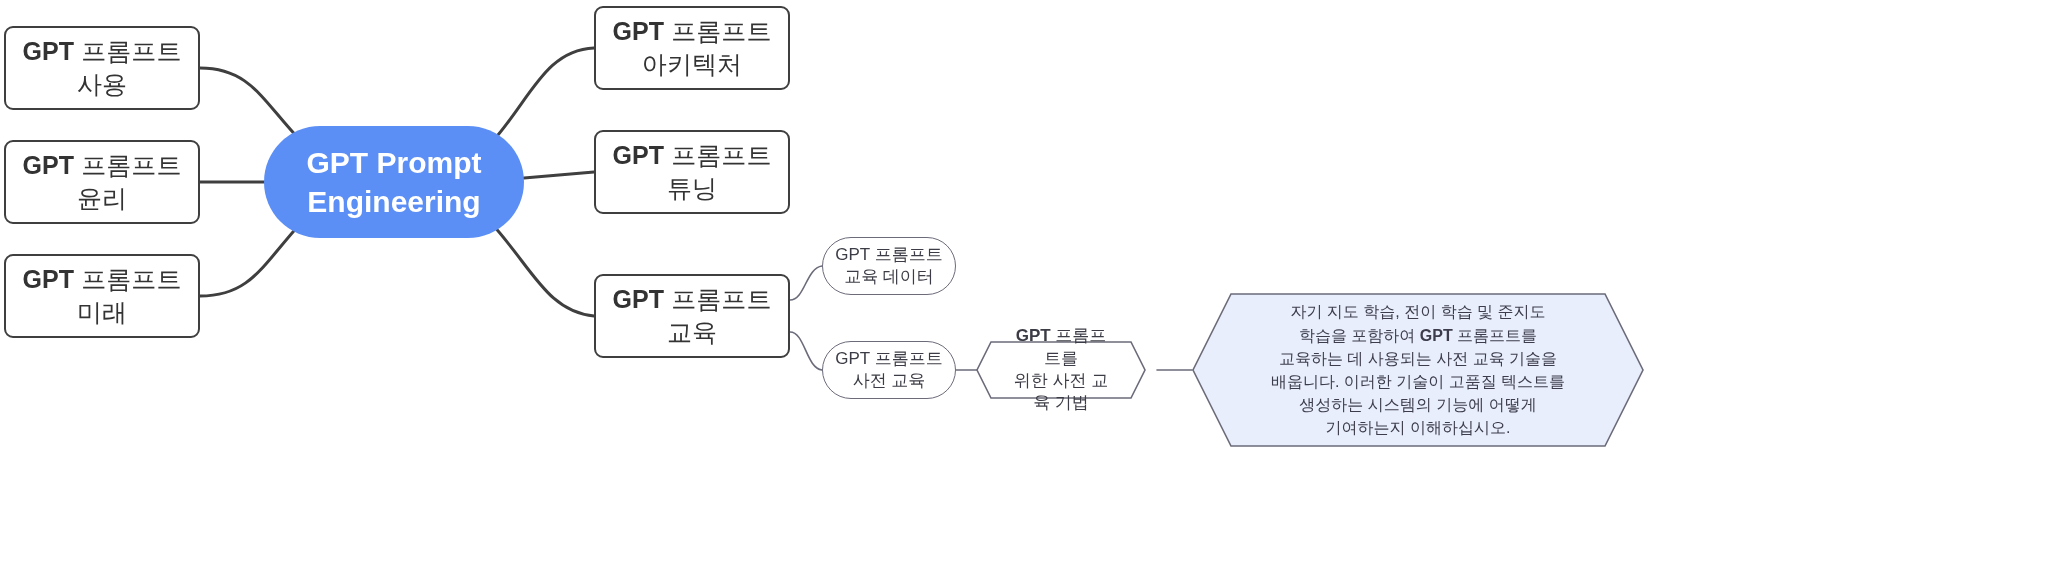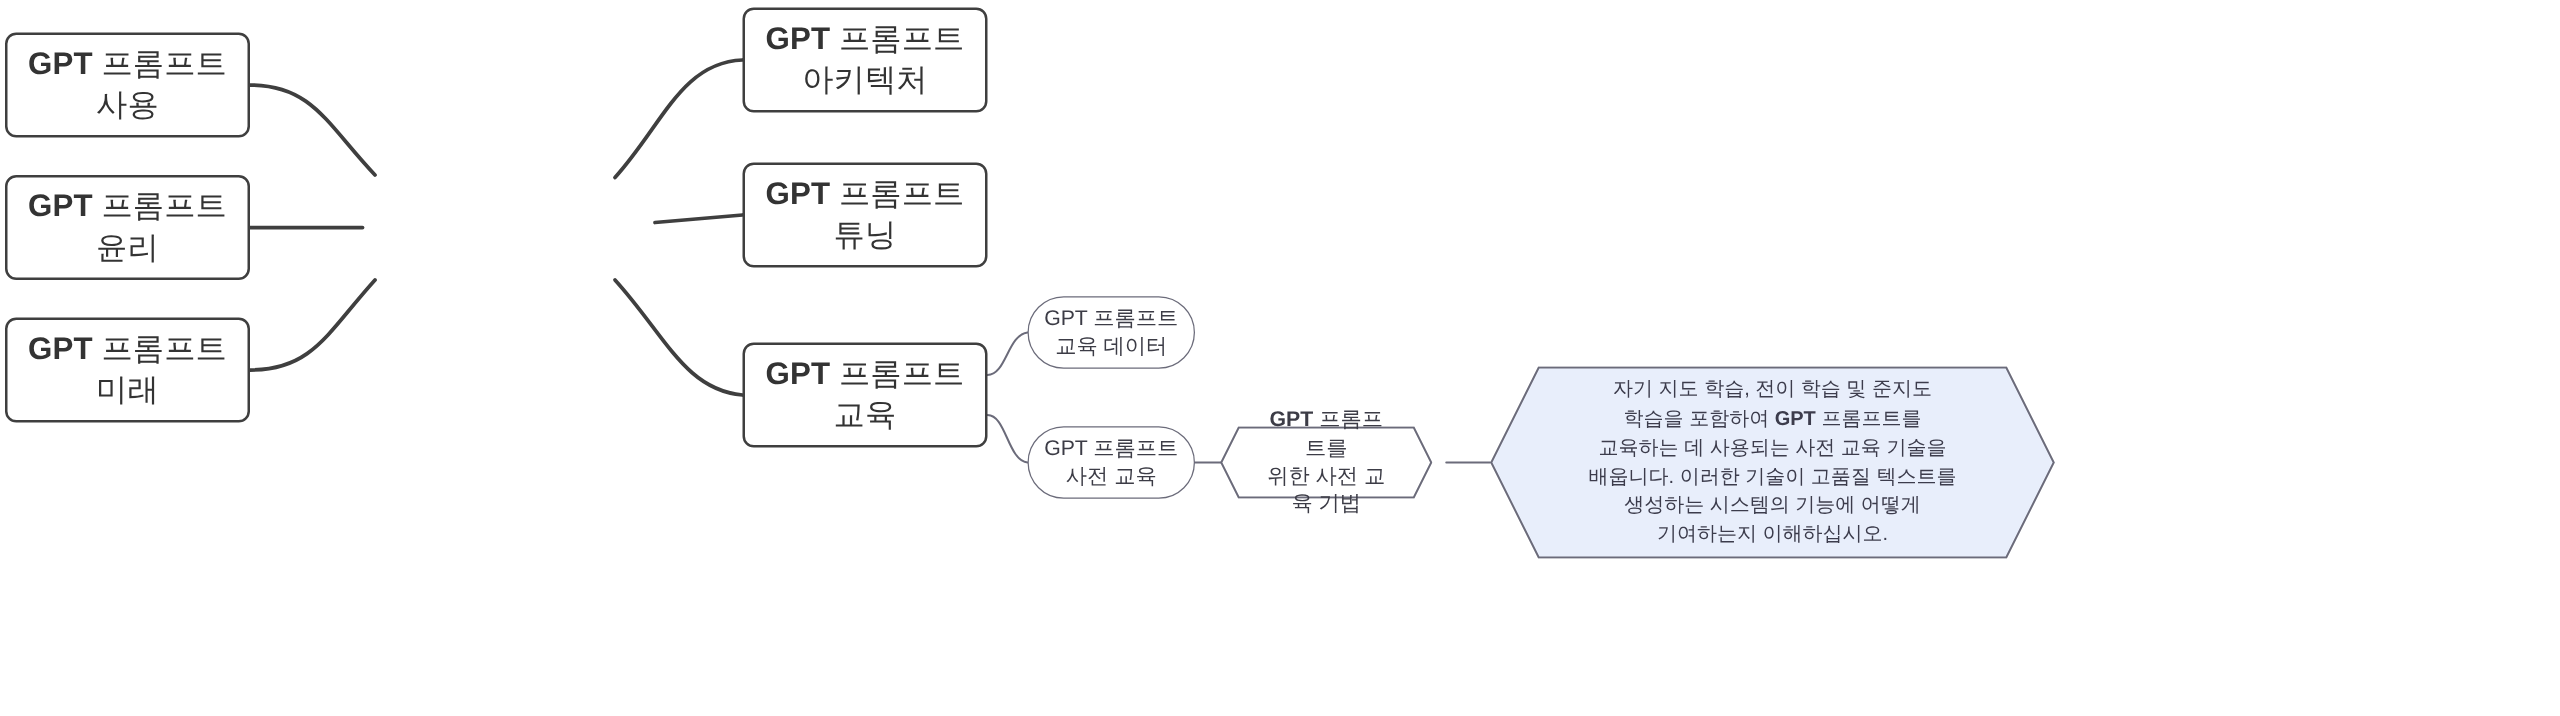--- a/index.html
+++ b/index.html
@@ -140,20 +140,24 @@
   </div>
 
   <div class="node node-rect" style="left:4px; top:140px; width:196px; height:84px;">
     <span style="white-space: normal;"><b>GPT</b> 프롬프트<br>윤리</span>
   </div>
 
   <div class="node node-rect" style="left:4px; top:254px; width:196px; height:84px;">
     <span style="white-space: normal;"><b>GPT</b> 프롬프트<br>미래</span>
   </div>
 
+  <div class="node node-root" style="left:264px; top:126px; width:260px; height:112px;">
+    <span>GPT Prompt
+Engineering</span>
+  </div>
 
   <div class="node node-rect" style="left:594px; top:6px; width:196px; height:84px;">
     <span style="white-space: normal;"><b>GPT</b> 프롬프트<br>아키텍처</span>
   </div>
 
   <div class="node node-rect" style="left:594px; top:130px; width:196px; height:84px;">
     <span style="white-space: normal;"><b>GPT</b> 프롬프트<br>튜닝</span>
   </div>
 
   <div class="node node-rect" style="left:594px; top:274px; width:196px; height:84px;">

